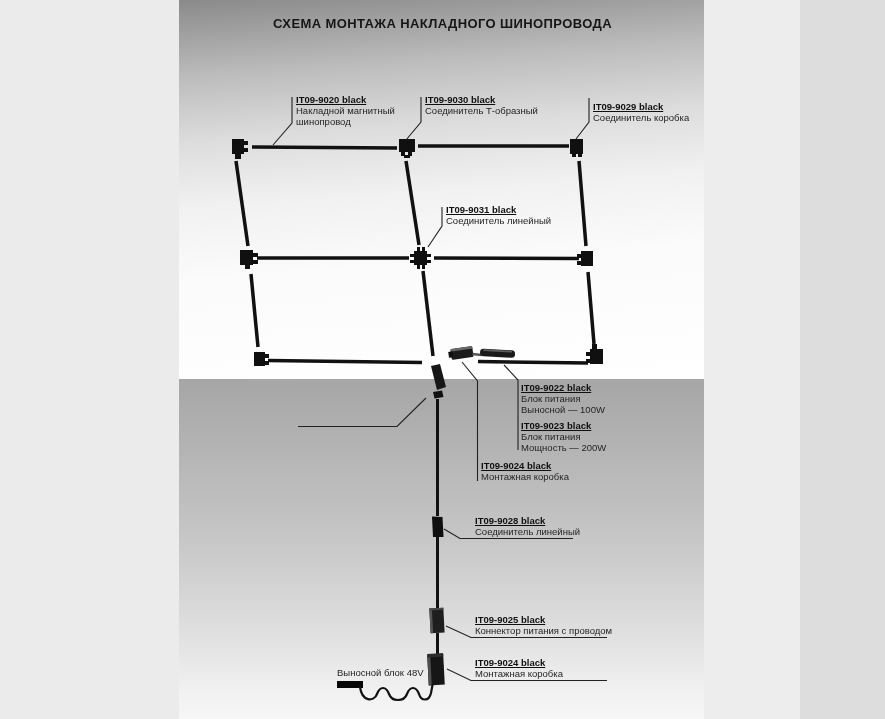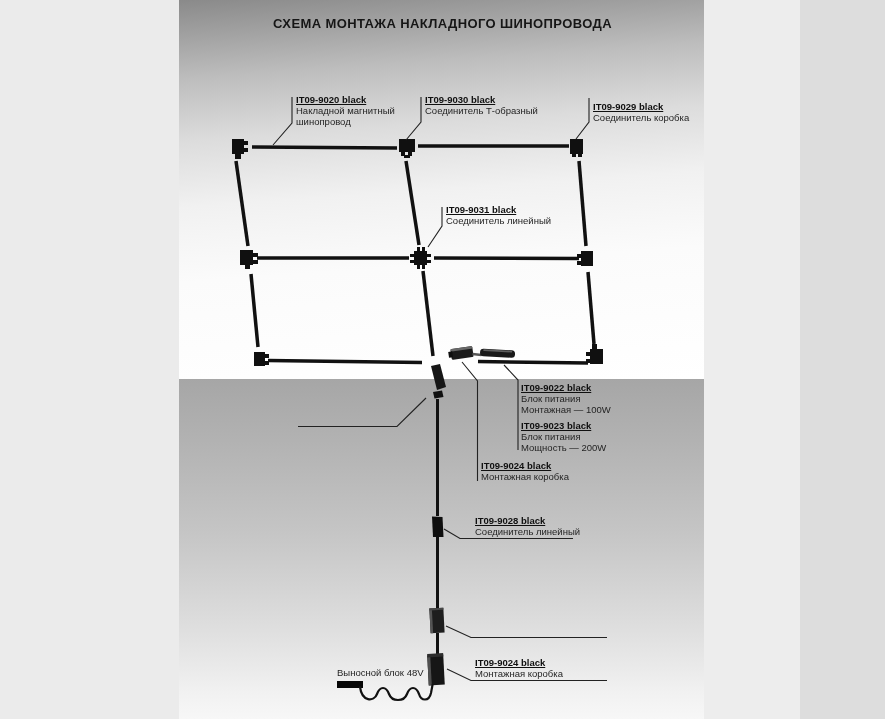--- a/index.html
+++ b/index.html
@@ -174,39 +174,43 @@
 
   <div class="lbl" style="left:446px;top:205px">
     <div class="code">IT09-9031 black</div>
     <div class="desc">Соединитель линейный</div>
   </div>
 
 
   <div class="lbl" style="left:521px;top:383px">
     <div class="code">IT09-9022 black</div>
     <div class="desc">Блок питания</div>
-    <div class="desc">Монтажная — 100W</div>
+    <div class="desc">Выносной — 100W</div>
   </div>
 
   <div class="lbl" style="left:521px;top:421px">
     <div class="code">IT09-9023 black</div>
     <div class="desc">Блок питания</div>
     <div class="desc">Мощность — 200W</div>
   </div>
 
   <div class="lbl" style="left:481px;top:461px">
     <div class="code">IT09-9024 black</div>
     <div class="desc">Монтажная коробка</div>
   </div>
 
   <div class="lbl" style="left:475px;top:516px">
     <div class="code">IT09-9028 black</div>
     <div class="desc">Соединитель линейный</div>
   </div>
 
+  <div class="lbl" style="left:475px;top:615px">
+    <div class="code">IT09-9025 black</div>
+    <div class="desc">Коннектор питания с проводом</div>
+  </div>
 
   <div class="lbl" style="left:475px;top:658px">
     <div class="code">IT09-9024 black</div>
     <div class="desc">Монтажная коробка</div>
   </div>
 
   <div class="lbl" style="left:337px;top:668px">
     <div class="desc">Выносной блок 48V</div>
   </div>
 

